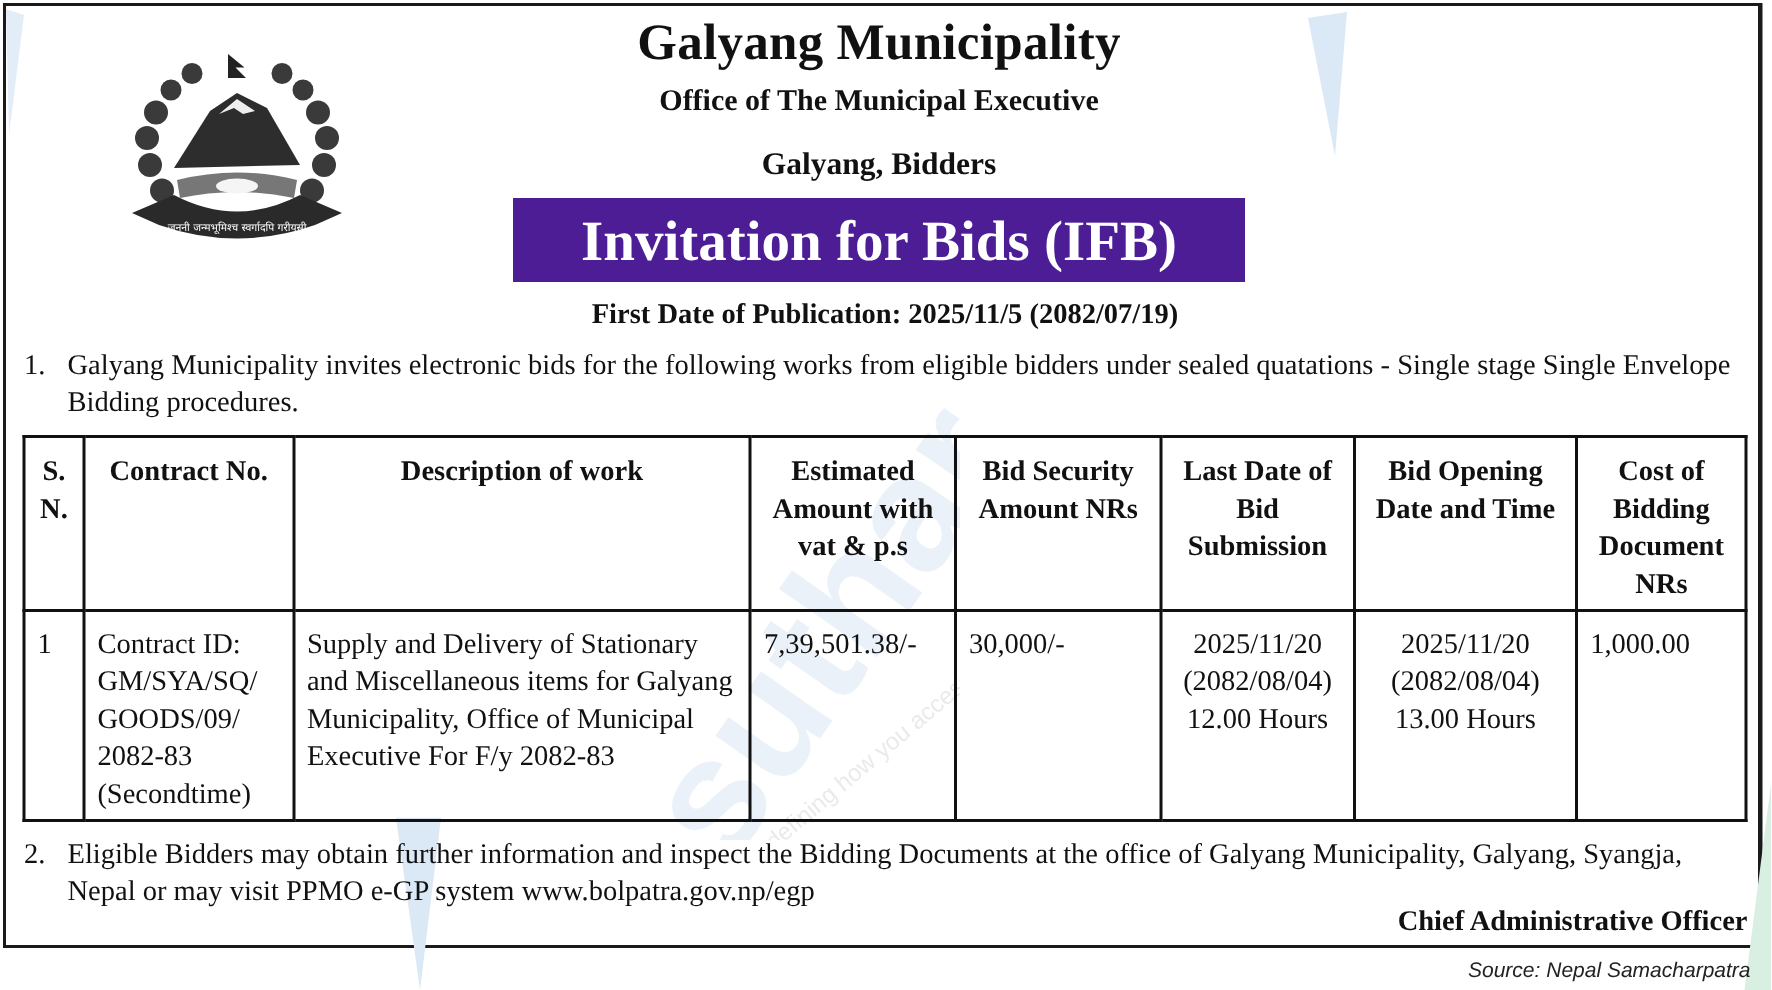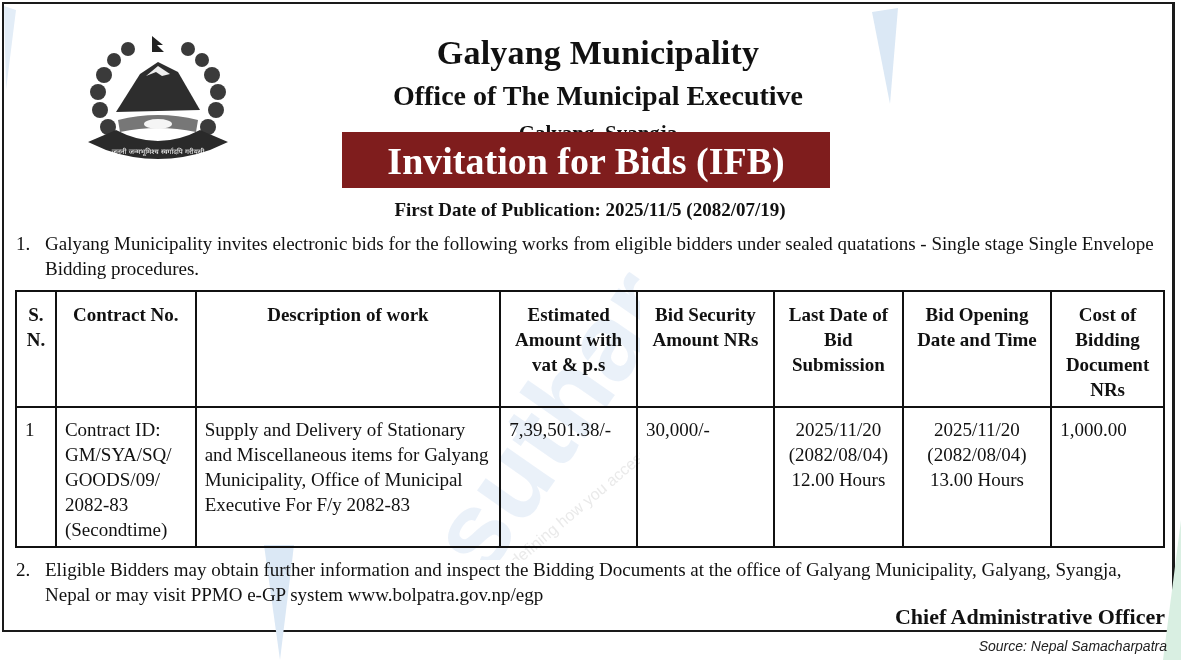--- a/index.html
+++ b/index.html
@@ -1,43 +1,43 @@
 <!DOCTYPE html>
 <html><head>
 <meta charset="utf-8">
 <style>
   html, body { margin: 0; padding: 0; background: #ffffff; }
   body { width: 1181px; height: 660px; position: relative; overflow: hidden;
          font-family: "Liberation Serif", "DejaVu Serif", serif; color: #111; }
   .frame { position: absolute; left: 2px; top: 2px; width: 1173px; height: 630px;
            border: 2px solid #1a1a1a; border-right-width: 3px; box-sizing: border-box; background: #fff; }
   .emblem { position: absolute; left: 78px; top: 32px; width: 160px; height: 130px; }
-  .hdr { position: absolute; left: 348px; width: 500px; text-align: center; font-weight: bold; margin-top: 24px; }
+  .hdr { position: absolute; left: 336px; width: 500px; text-align: center; font-weight: bold; }
   .title1 { top: 10px; font-size: 34px; letter-spacing: 0.2px; }
-  .title2 { top: 56px; font-size: 28px; }
+  .title2 { top: 56px; font-size: 20px; }
   .title3 { top: 97px; font-size: 21px; }
-  .ifb { position: absolute; left: 342px; top: 132px; width: 488px; height: 56px; background: #7f1d1d;
+  .ifb { position: absolute; left: 342px; top: 132px; width: 488px; height: 56px; background: #4c1d95;
          color: #fff; font-weight: bold; font-size: 38px; text-align: center; line-height: 58px; }
   .pubdate { position: absolute; left: 340px; top: 199px; width: 500px; text-align: center;
              font-weight: bold; font-size: 19px; }
   .para { position: absolute; font-size: 19px; line-height: 25px; }
   .para .num { position: absolute; left: 0; top: 0; }
   .p1 { left: 16px; top: 231px; width: 1155px; }
   .p1 .txt, .p2 .txt { margin-left: 29px; }
   .p2 { left: 16px; top: 557px; width: 1155px; }
   table.bids { position: absolute; left: 15px; top: 290px; width: 1150px; height: 256px;
                border-collapse: collapse; border: 2px solid #111; }
   table.bids th, table.bids td { border: 2px solid #111; vertical-align: top; font-size: 19px;
                line-height: 25px; padding: 8px 8px 4px 8px; }
   table.bids th { font-weight: bold; text-align: center; height: 98px; padding-top: 10px; }
   table.bids td { padding-top: 9px; }
   th.c-sn { width: 21px; padding-left: 6px; padding-right: 4px; text-align: left; }
   td.c-sn { padding-left: 12px; }
   .center { text-align: center; }
-  .signoff { position: absolute; right: 16px; top: 604px; font-weight: bold; font-size: 22px; }
+  .signoff { position: absolute; right: 16px; top: 604px; font-weight: bold; font-size: 19px; }
   .source { position: absolute; right: 14px; top: 638px; font-family: "Liberation Sans", sans-serif;
             font-style: italic; font-size: 14px; color: #222; }
   .wm { position: absolute; pointer-events: none; }
   .ml { white-space: pre-line; }
 </style>
 </head>
 <body>
 
 <div class="frame"></div>
 
@@ -77,21 +77,21 @@
   <polygon points="38,80 62,42 80,30 100,40 122,78" fill="#2d2d2d"></polygon>
   <polygon points="68,44 80,34 92,42 84,44 78,40" fill="#eee"></polygon>
   <path d="M40 88 Q80 78 120 88 L118 100 Q80 92 42 100 Z" fill="#777"></path>
   <ellipse cx="80" cy="92" rx="14" ry="5" fill="#f5f5f5"></ellipse>
   <path d="M10 110 L38 98 Q80 120 122 98 L150 110 L132 118 Q80 136 28 118 Z" fill="#2a2a2a"></path>
   <text x="80" y="122" text-anchor="middle" font-size="7" fill="#fff" font-family="DejaVu Sans, sans-serif">जननी जन्मभूमिश्च स्वर्गादपि गरीयसी</text>
 </svg>
 
 <div class="hdr title1">Galyang Municipality</div>
 <div class="hdr title2">Office of The Municipal Executive</div>
-<div class="hdr title3">Galyang, Syangja</div>
+<div class="hdr title3">Galyang, Bidders</div>
 <div class="ifb">Invitation for Bids (IFB)</div>
 <div class="pubdate">First Date of Publication: 2025/11/5 (2082/07/19)</div>
 
 <div class="para p1">
   <span class="num">1.</span>
   <div class="txt">Galyang Municipality invites electronic bids for the following works from eligible bidders under sealed quatations - Single stage Single Envelope Bidding procedures.</div>
 </div>
 
 <table class="bids">
   <thead>

